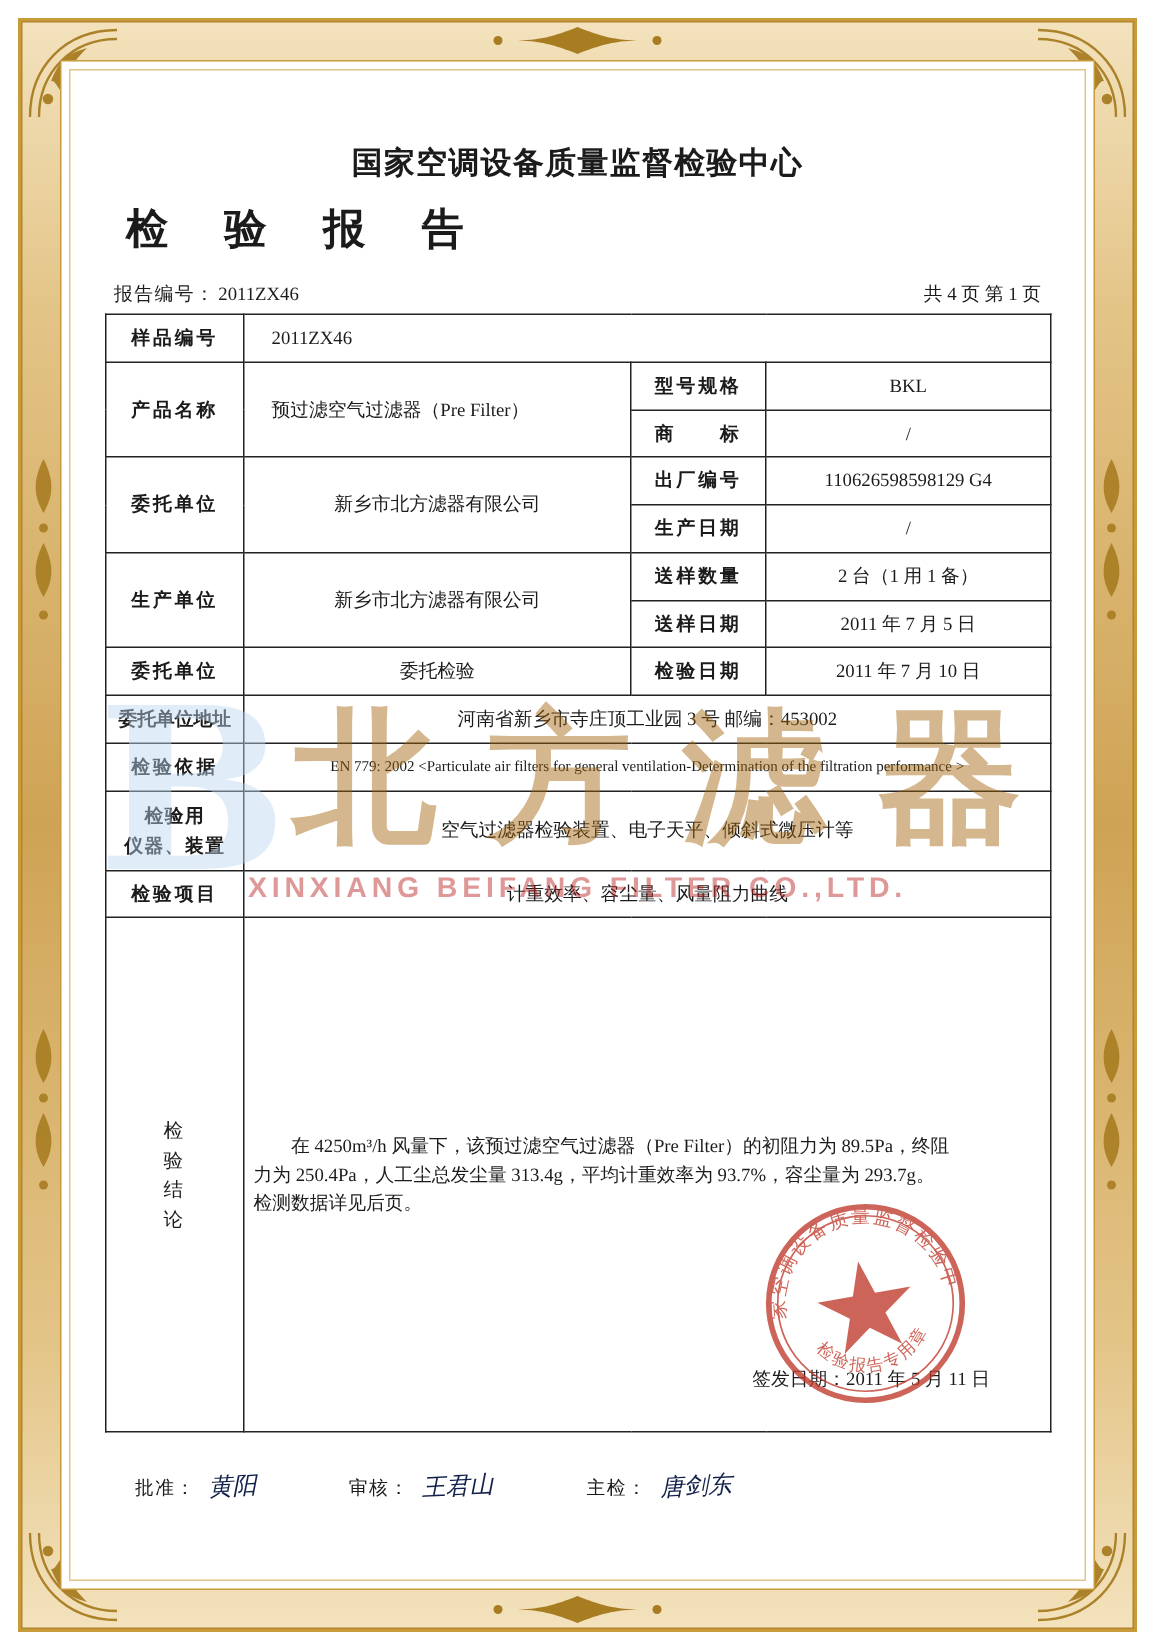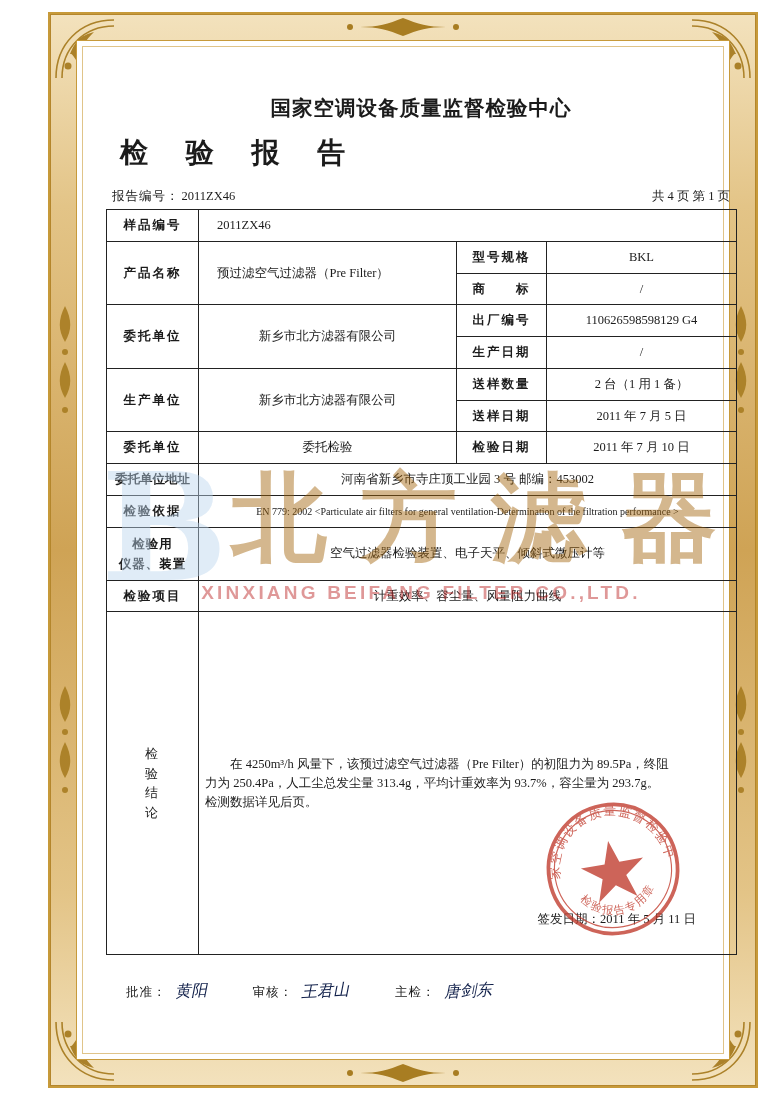--- a/index.html
+++ b/index.html
@@ -14,21 +14,20 @@
     color: #1b1b1b;
     position: relative;
     overflow: hidden;
   }
 
   
   .page {
     position: absolute;
     inset: 0;
     background: #ffffff;
-    margin-left: 36px;
   }
   .frame-outer {
     position: absolute;
     left: 12px; top: 12px; right: 12px; bottom: 12px;
     border: 2px solid #c79a3a;
     background:
       linear-gradient(180deg, #f3e2bd 0%, #e3c487 18%, #cfa355 50%, #e3c487 82%, #f3e2bd 100%);
     box-shadow: inset 0 0 0 1px #b4862c;
   }
   .frame-inner {
@@ -184,20 +183,21 @@
   }
   .seal svg { width: 100%; height: 100%; }
 
   
   .footer {
     display: flex;
     align-items: center;
     margin-top: 26px;
     font-size: 12.5px;
     padding-left: 20px;
+    gap: 16px;
   }
   .sig-group {
     display: flex;
     align-items: baseline;
     margin-right: 46px;
     white-space: nowrap;
   }
   .sig-label { letter-spacing: 1px; }
   .sig-name {
     font-family: "DejaVu Serif", "Liberation Serif", serif;

